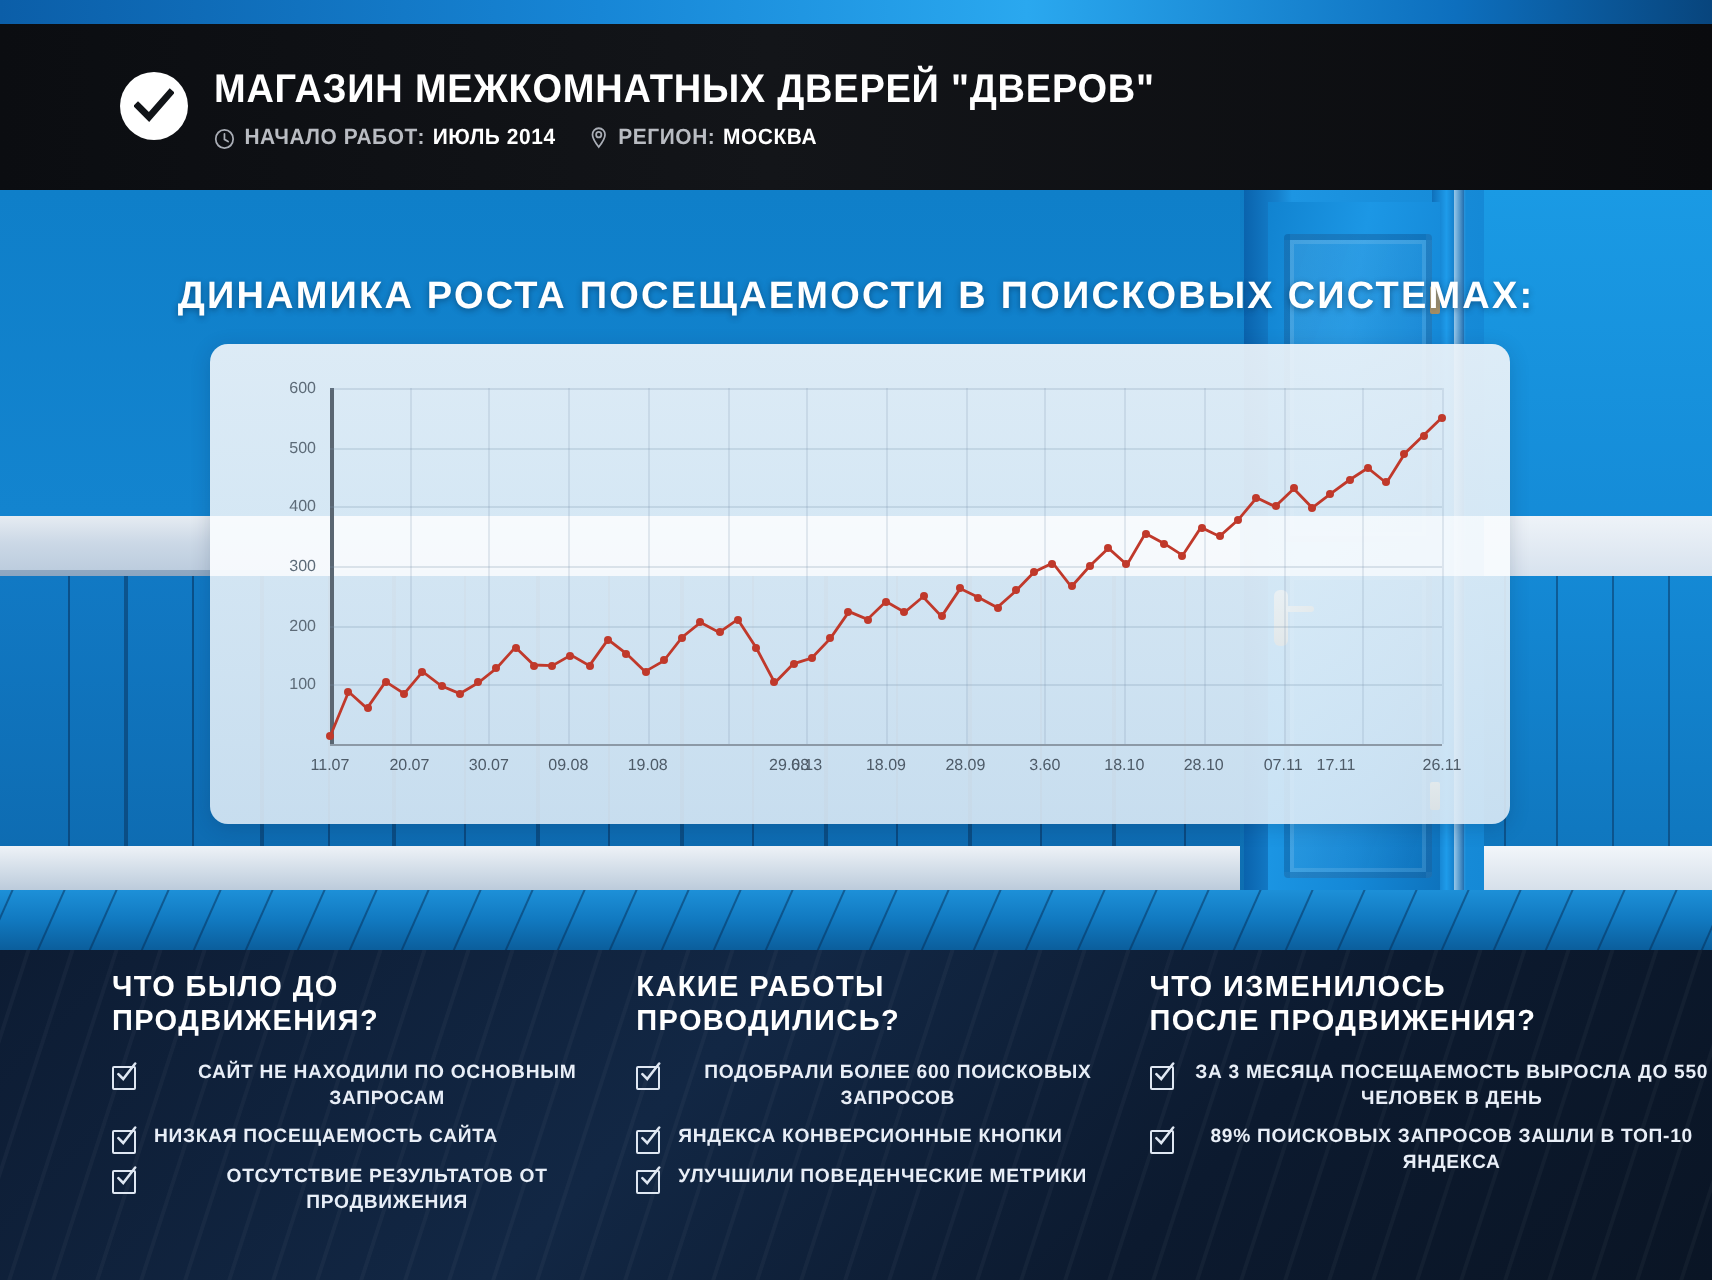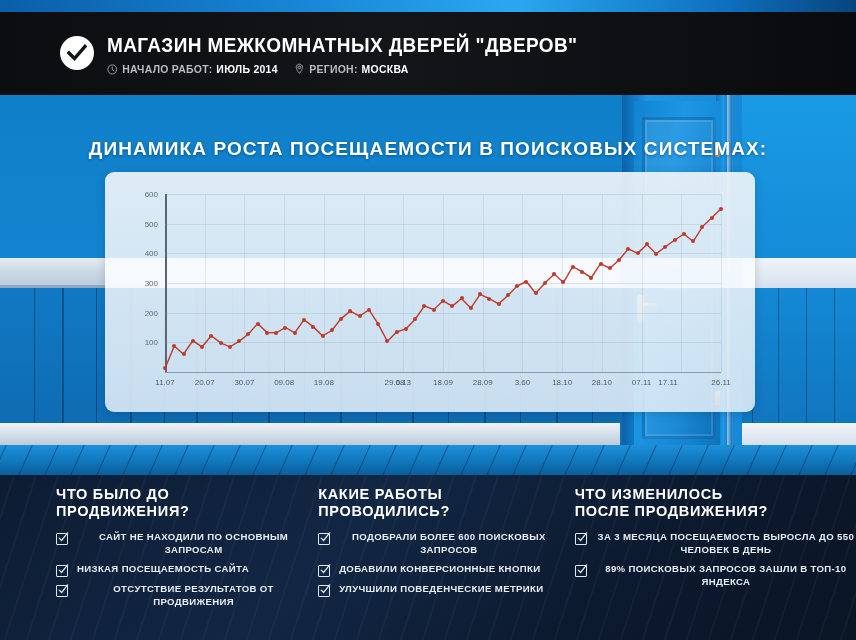--- a/index.html
+++ b/index.html
@@ -449,21 +449,21 @@
               </span>
               <span class="txt">ПОДОБРАЛИ БОЛЕЕ 600 ПОИСКОВЫХ ЗАПРОСОВ</span>
             </div>
             <div class="li">
               <span class="cb">
                 <span class="box"></span>
                 <span class="tick"><svg width="12" height="12" viewBox="0 0 12 12">
                     <path d="M2.2 6.1 L4.6 8.5 L10.6 0.8" stroke="#dfe7f2" stroke-width="1.25" fill="none" stroke-linecap="round"></path>
                   </svg></span>
               </span>
-              <span class="txt">ДОБАВИЛИ КОНВЕРСИОННЫЕ КНОПКИ</span>
+              <span class="txt">ЯНДЕКСА КОНВЕРСИОННЫЕ КНОПКИ</span>
             </div>
             <div class="li">
               <span class="cb">
                 <span class="box"></span>
                 <span class="tick"><svg width="12" height="12" viewBox="0 0 12 12">
                     <path d="M2.2 6.1 L4.6 8.5 L10.6 0.8" stroke="#dfe7f2" stroke-width="1.25" fill="none" stroke-linecap="round"></path>
                   </svg></span>
               </span>
               <span class="txt">УЛУЧШИЛИ ПОВЕДЕНЧЕСКИЕ МЕТРИКИ</span>
             </div>

